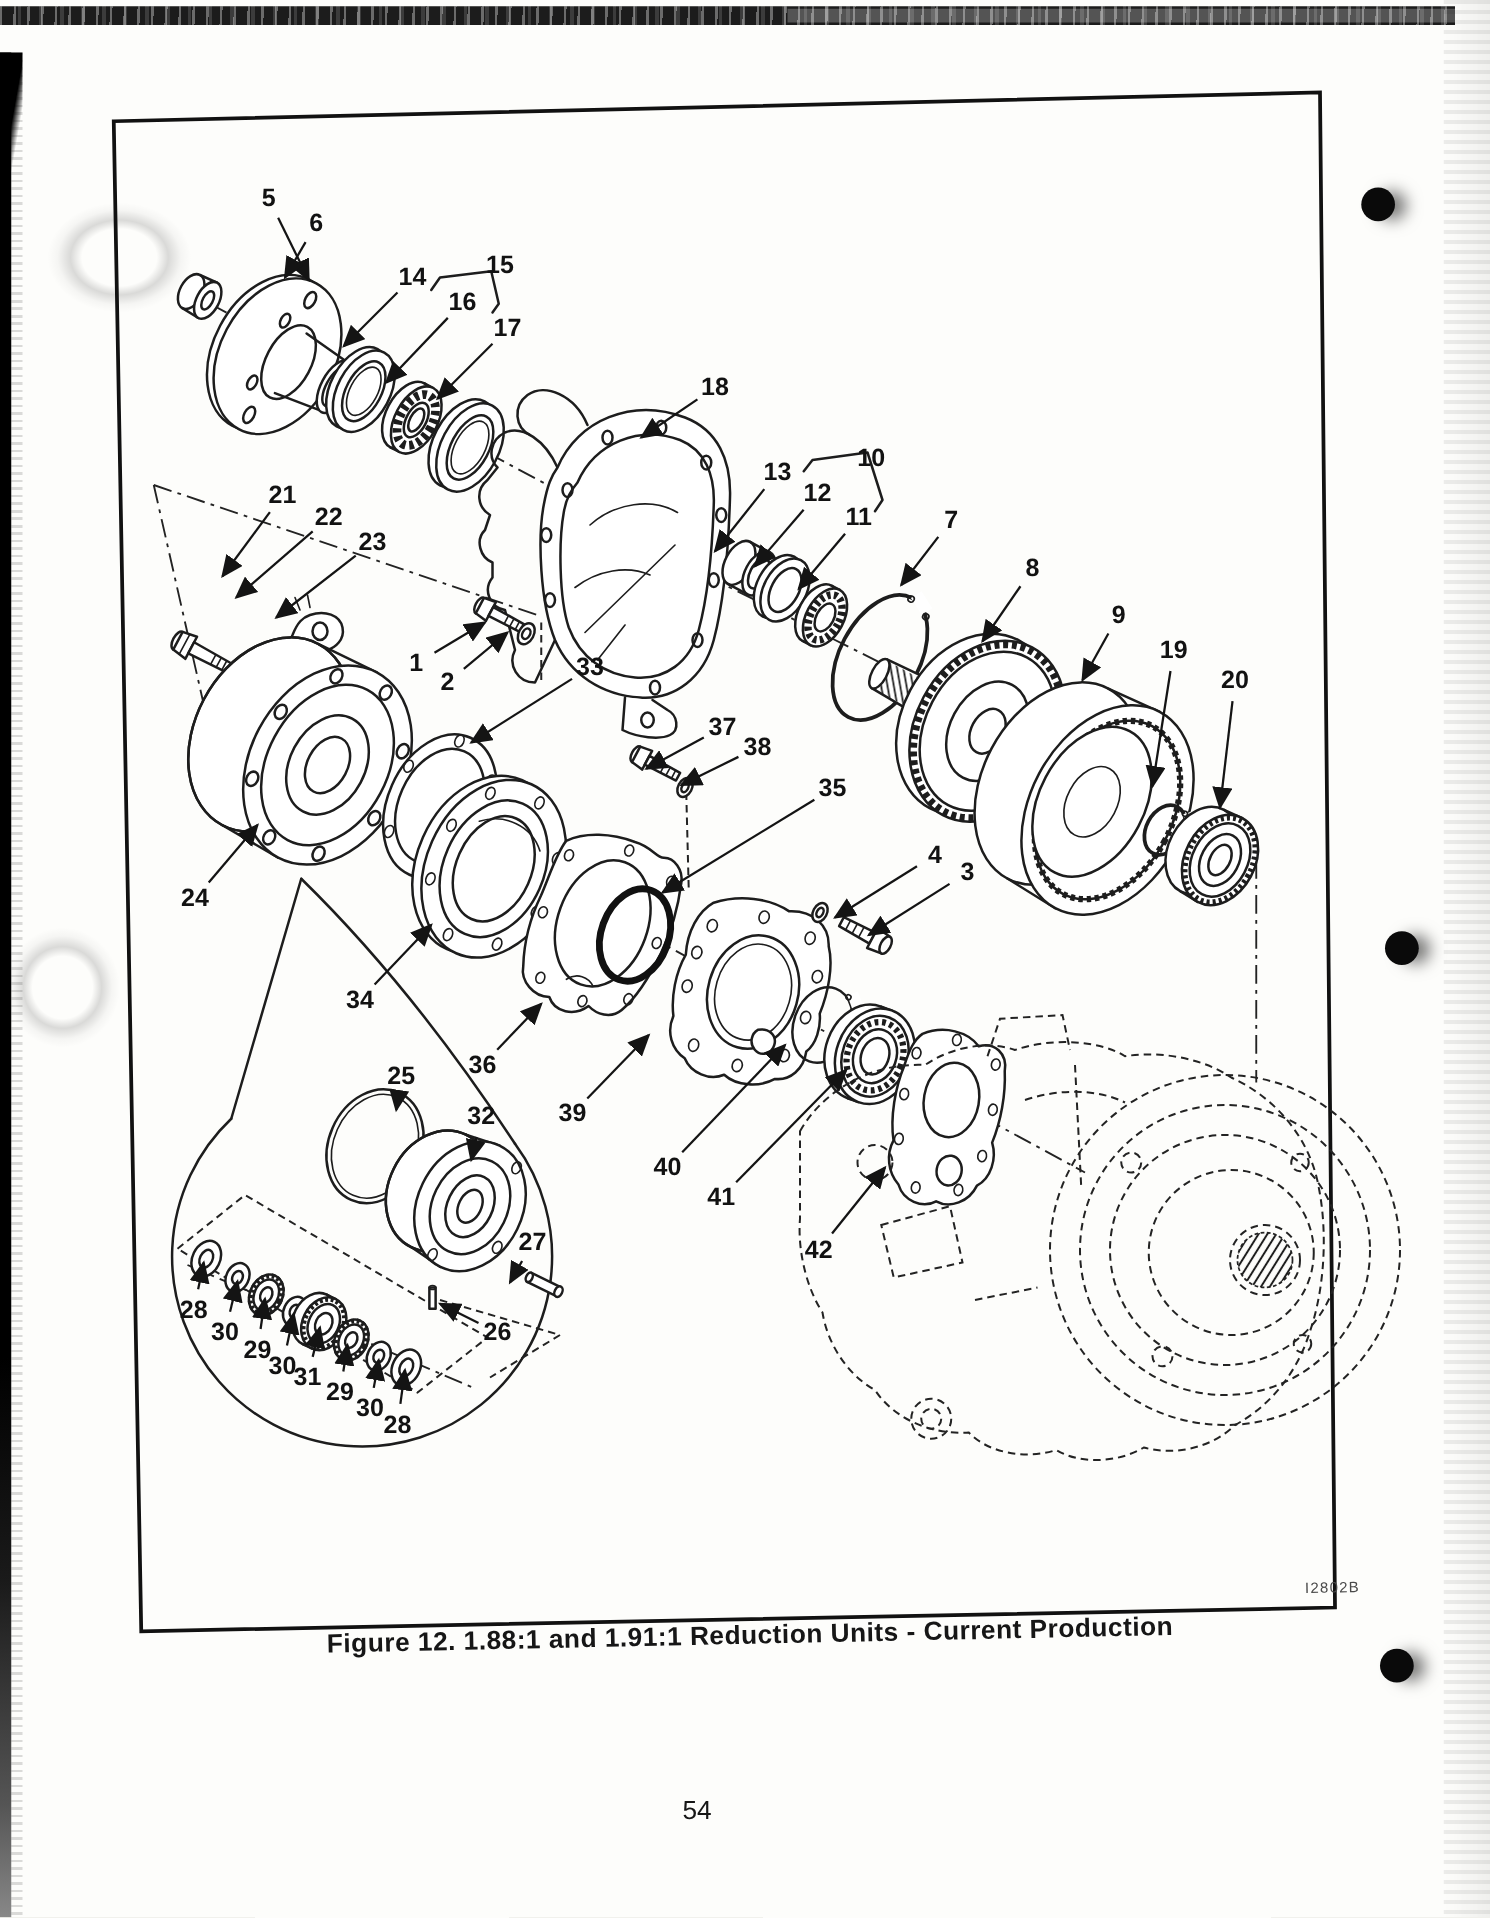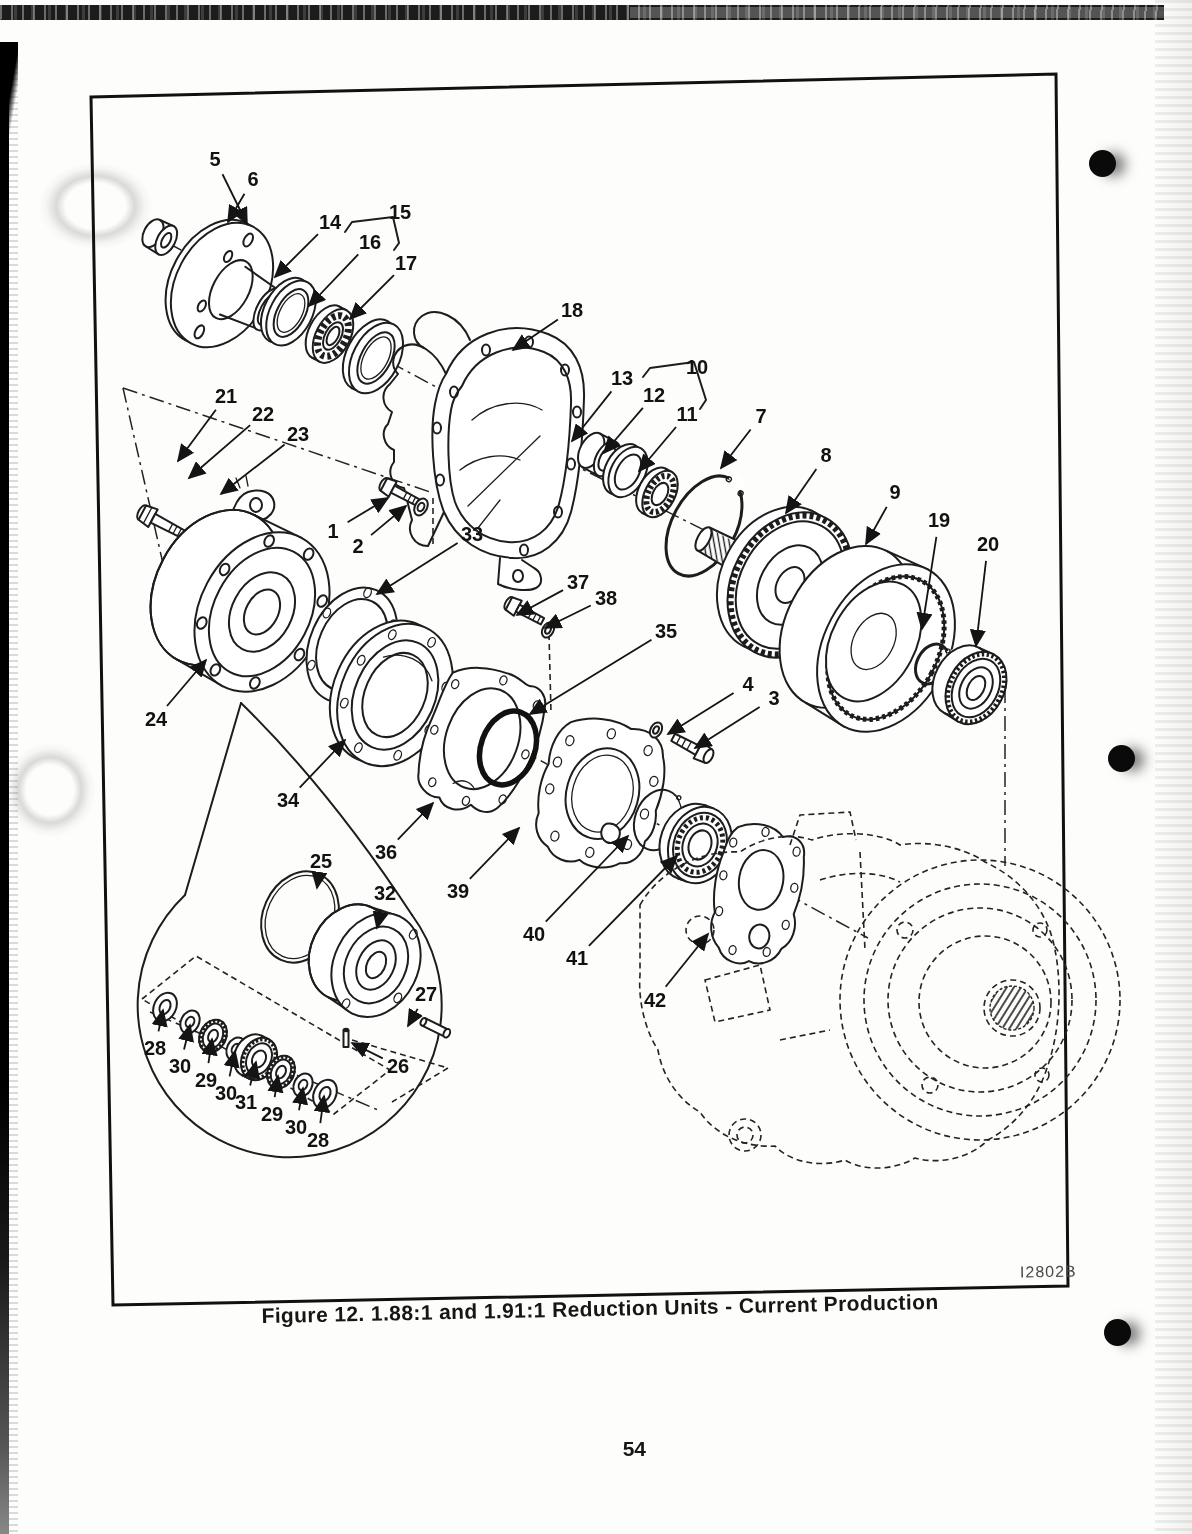--- a/index.html
+++ b/index.html
@@ -24,23 +24,23 @@
   .smudge.s2{left:4px;top:742px;width:92px;height:96px;}
   .right-band{position:absolute;left:1155px;top:0;width:37px;height:1534px;opacity:.55;
     background:
       repeating-linear-gradient(180deg, rgba(0,0,0,.12) 0 3px, rgba(0,0,0,0) 3px 8px),
       linear-gradient(90deg, rgba(0,0,0,0), rgba(0,0,0,.10));}
   .ink-dot{position:absolute;width:27px;height:27px;border-radius:50%;background:#0a0a0a;
     box-shadow:11px 1px 13px -2px rgba(0,0,0,.55);}
   
   .caption{position:absolute;left:150px;top:1297px;width:900px;text-align:center;
     font-size:21px;font-weight:bold;letter-spacing:.4px;transform:rotate(-1.2deg);color:#161616;}
-  .page-number{position:absolute;left:546px;top:1437px;width:100px;text-align:right;
-    font-size:21px;font-weight:bold;color:#161616;}
-  .drawing-id{position:absolute;left:1020px;top:1263px;font-size:16px;color:#4a4a4a;
+  .page-number{position:absolute;left:546px;top:1437px;width:100px;text-align:left;
+    font-size:21px;font-weight:normal;color:#161616;}
+  .drawing-id{position:absolute;left:1044px;top:1263px;font-size:12px;color:#4a4a4a;
     letter-spacing:1px;transform:rotate(-1deg);}
   
   svg{position:absolute;left:0;top:0;}
   .ln{fill:none;stroke:#1d1d1d;stroke-width:2;stroke-linecap:round;stroke-linejoin:round;}
   .fw{fill:#ffffff;stroke:#1d1d1d;stroke-width:2;stroke-linecap:round;stroke-linejoin:round;}
   .thin{stroke-width:1.3;}
   .bold{stroke-width:3;}
   .dashed{fill:none;stroke:#232323;stroke-width:1.6;stroke-dasharray:6 4;}
   .dashdot{fill:none;stroke:#232323;stroke-width:1.5;stroke-dasharray:15 5 3 5;}
   .callout-text{font-family:"Liberation Sans","DejaVu Sans",sans-serif;font-size:20px;font-weight:bold;fill:#121212;}

